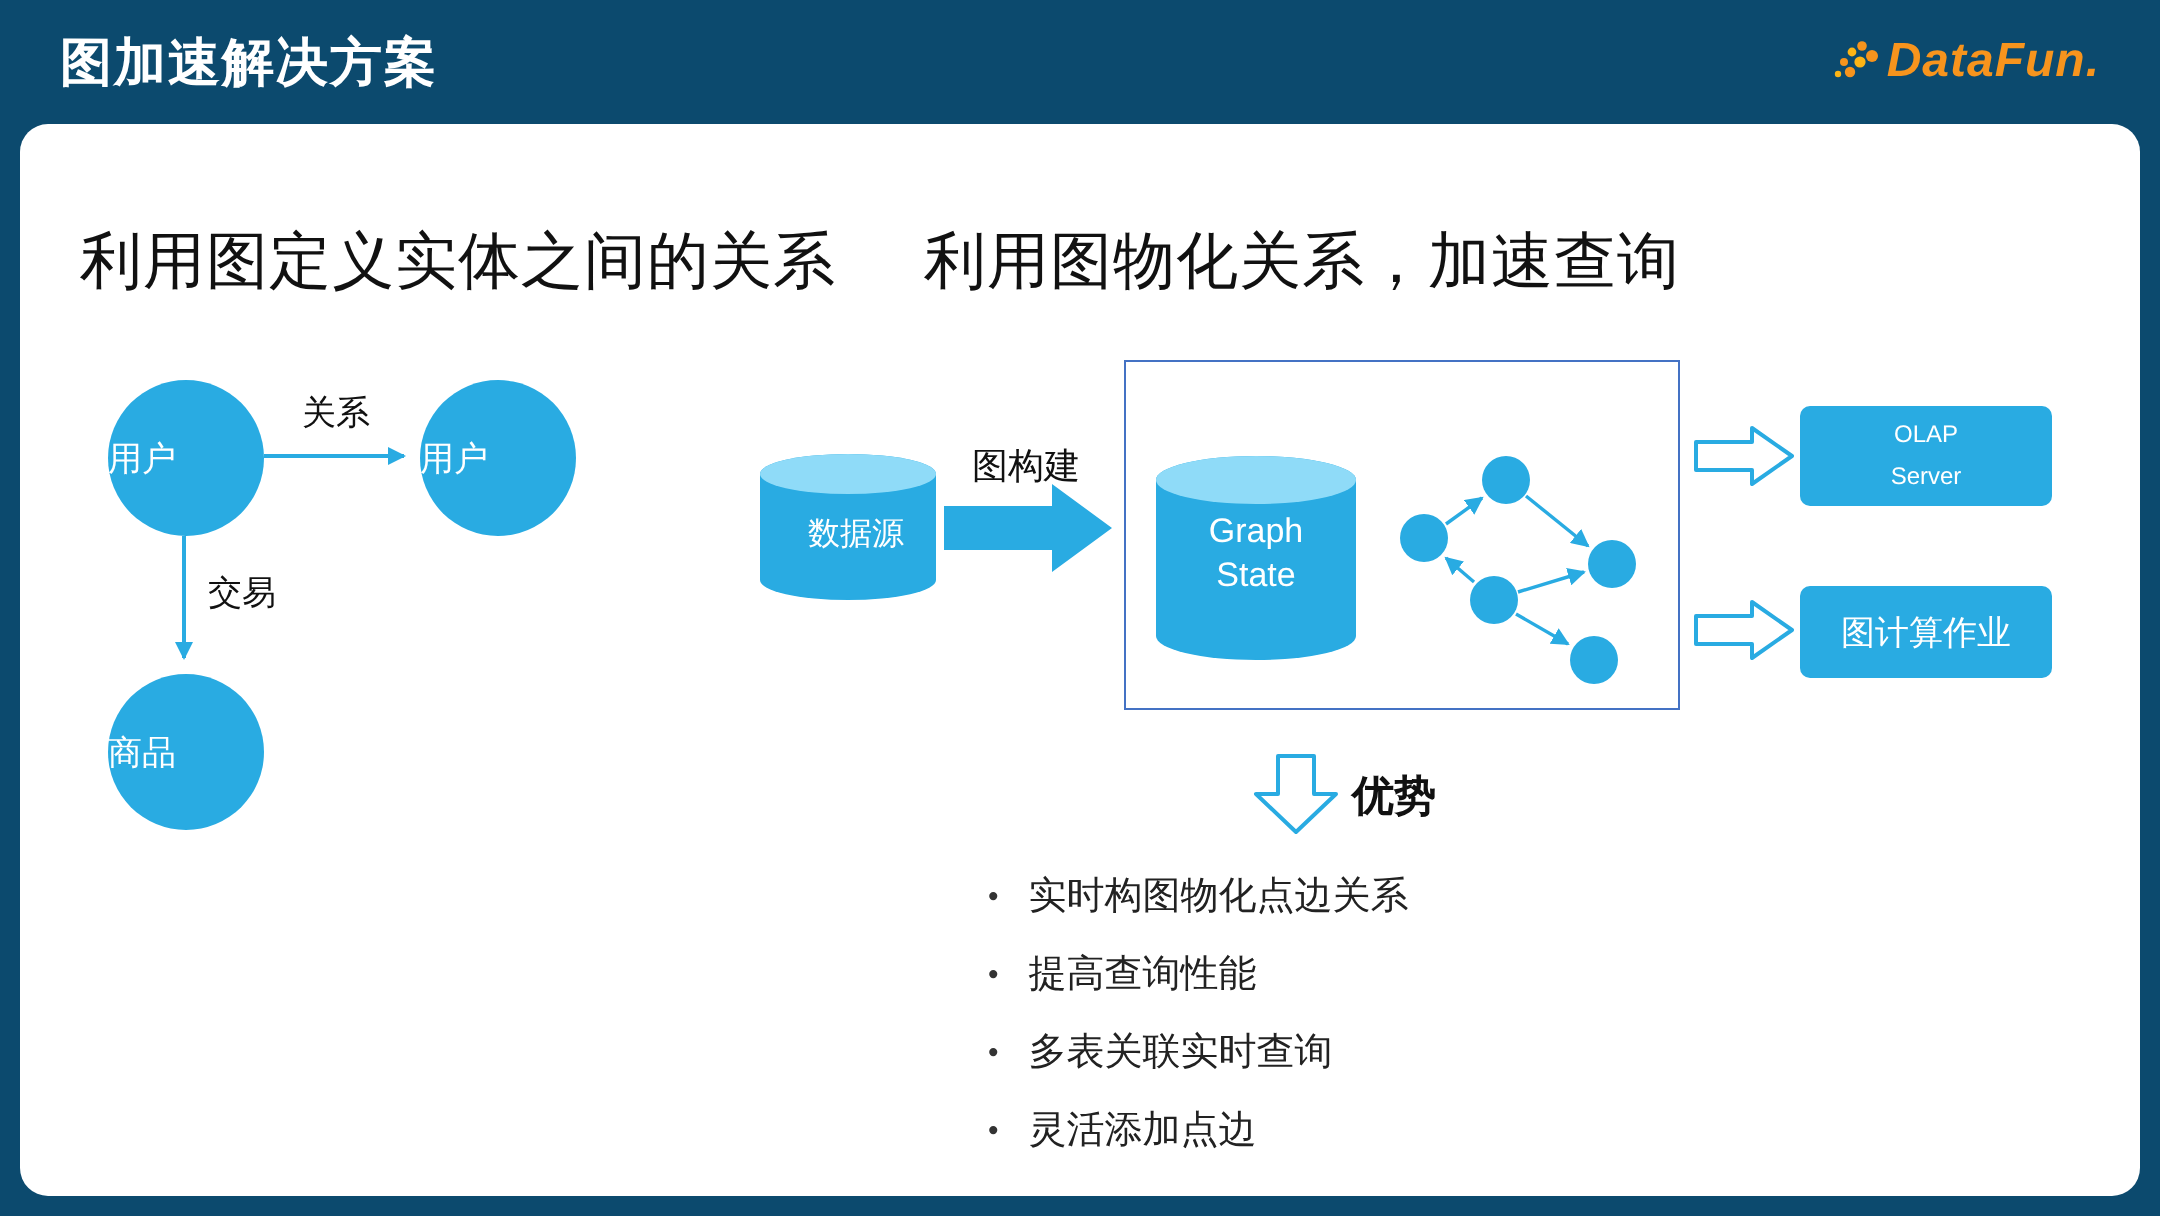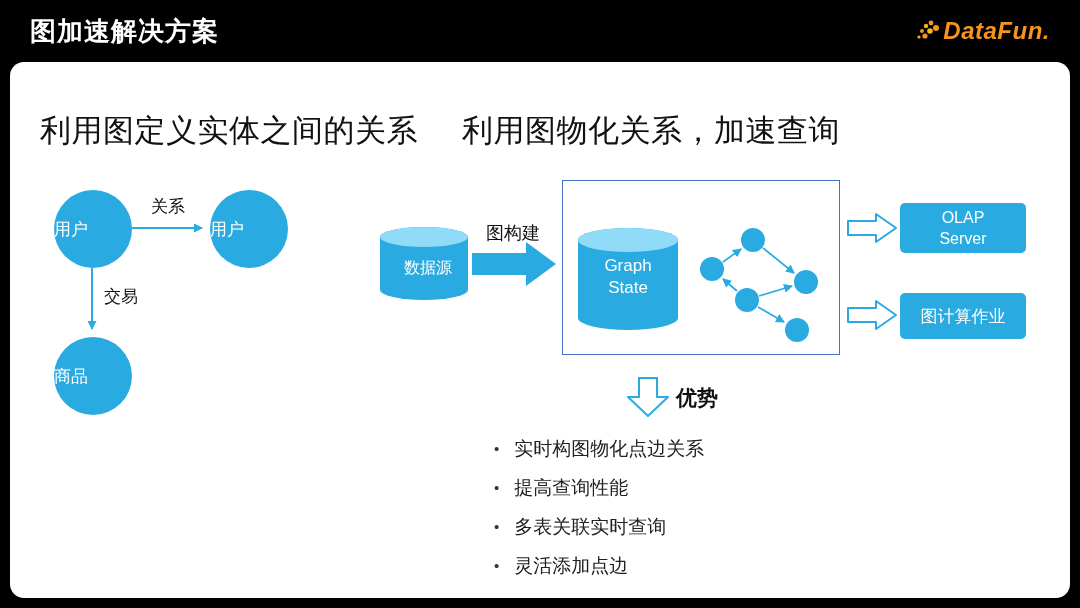--- a/index.html
+++ b/index.html
@@ -1,18 +1,18 @@
 <!DOCTYPE html>
 <html><head>
 <meta charset="utf-8">
 <style>
   * { margin:0; padding:0; box-sizing:border-box; }
   html,body { background:#e8e8e8; }
   body { font-family:"Liberation Sans","DejaVu Sans",sans-serif; }
-  .stage { position:relative; width:1080px; height:608px; background:#000000; overflow:hidden; }
+  .stage { position:relative; width:1080px; height:608px; background:#0c4a6e; overflow:hidden; }
 
   
   .header { position:absolute; top:0; left:0; right:0; height:62px;
             display:flex; align-items:center; justify-content:space-between; padding:0 30px; }
   .slide-title { color:#ffffff; font-size:26px; font-weight:bold; letter-spacing:1px; }
   .logo { display:flex; align-items:center; gap:1px; }
   .logo-text { font-size:24px; font-weight:bold; font-style:italic; color:#F7941D; letter-spacing:0.5px; }
 
   
   .slide { position:absolute; left:10px; top:62px; width:1060px; height:536px;
@@ -27,21 +27,21 @@
   .edge-label { font-size:17px; color:#111111; text-align:center; }
 
   .state-box { left:552px; top:118px; width:278px; height:175px;
                background:#ffffff; border:1.5px solid #4472C4; }
 
   .cyl-label { color:#ffffff; font-size:16px; text-align:center; line-height:22px; }
   .build-label { font-size:18px; color:#111111; text-align:center; }
 
   .output-box { background:#29ABE2; border-radius:5px; color:#ffffff;
                 display:flex; flex-direction:column; align-items:center; justify-content:center;
-                font-size:16px; line-height:21px; text-align:center; }
+                font-size:12px; line-height:21px; text-align:center; }
 
   .adv-label { font-size:21px; color:#111111; }
 
   .bullets { width:360px; }
   .bullet { font-size:19px; color:#222222; margin-bottom:17px; line-height:22px; }
   .bullet::before { content:"•"; color:#333333; font-size:15px; margin-right:15px; vertical-align:1px; }
 </style>
 </head>
 <body>
 

